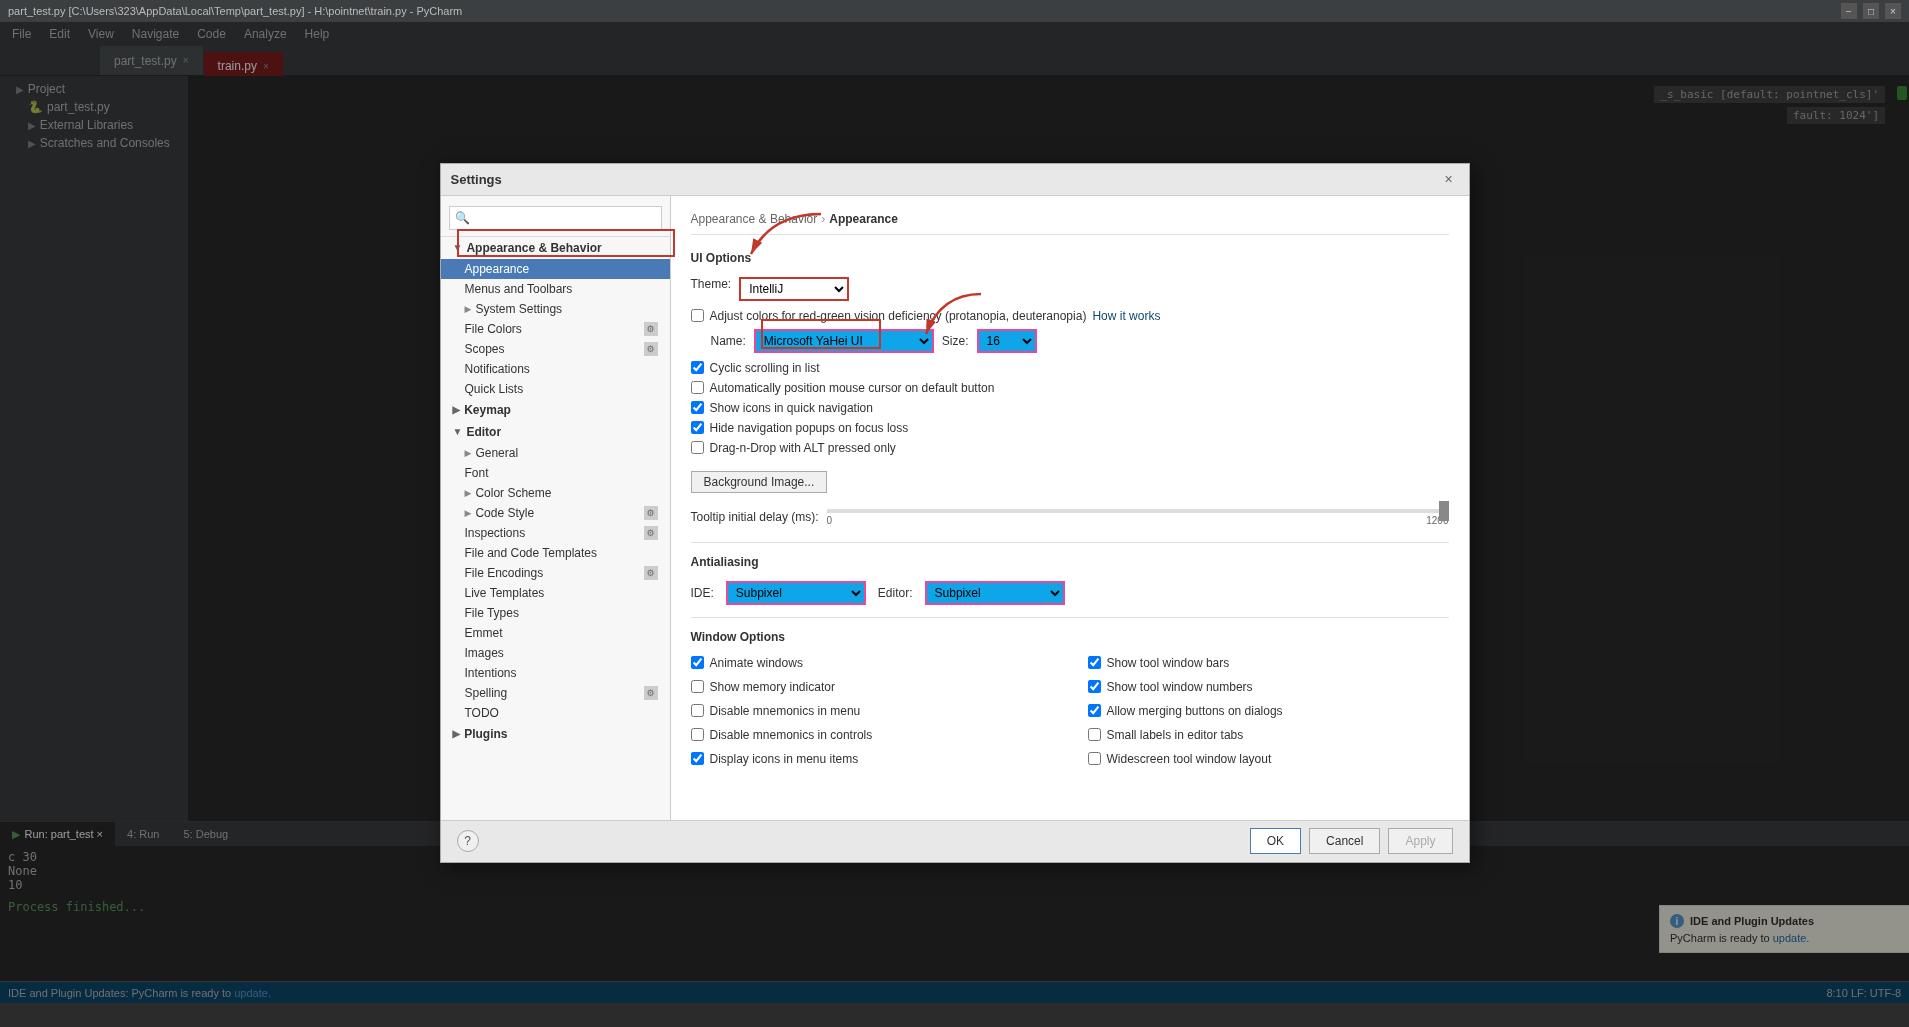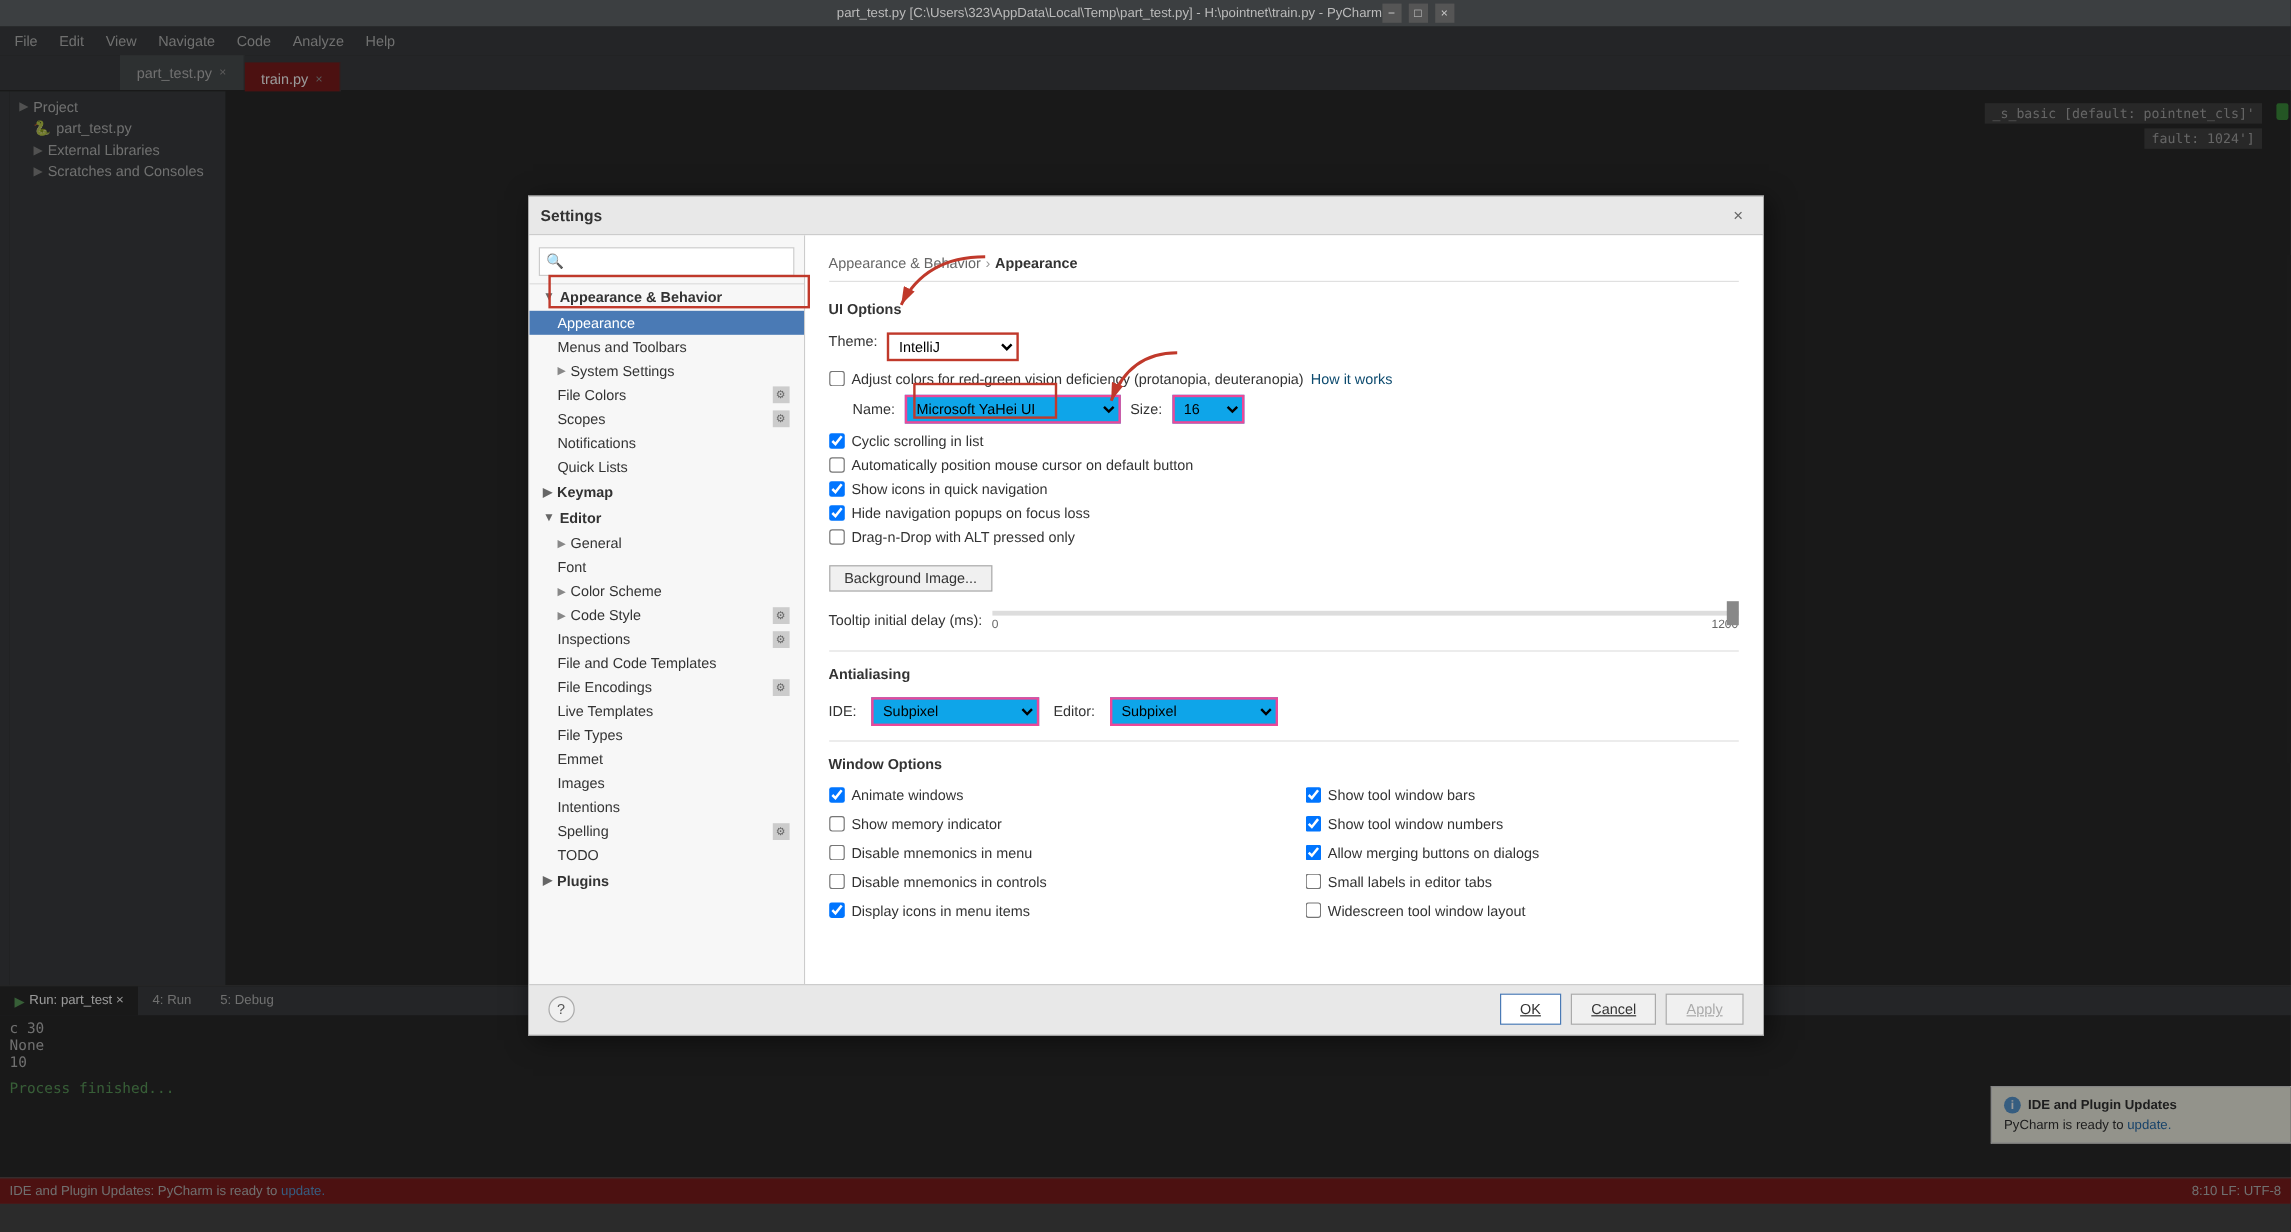--- a/index.html
+++ b/index.html
@@ -13,21 +13,21 @@
       height: 1027px;
     }
 
     
     .title-bar {
       background: #3c3f41;
       color: #bbb;
       height: 22px;
       display: flex;
       align-items: center;
-      justify-content: center;
+      justify-content: space-between;
       padding: 0 8px;
       font-size: 11px;
     }
     .title-bar-controls { display: flex; gap: 6px; }
     .title-bar-btn {
       width: 16px; height: 16px;
       background: #555; border: none; color: #ccc;
       font-size: 10px; cursor: pointer; display: flex; align-items: center; justify-content: center;
     }
 
@@ -165,21 +165,21 @@
     }
 
     
     .right-gutter {
       width: 12px;
       background: #2b2b2b;
     }
 
     
     .status-bar {
-      background: #7f1d1d;
+      background: #0c4a6e;
       color: #bbb;
       height: 22px;
       display: flex;
       align-items: center;
       padding: 0 8px;
       font-size: 11px;
       border-top: 1px solid #555;
       text-align: right;
     }
 
@@ -453,21 +453,20 @@
     .footer-right { display: flex; gap: 8px; }
 
     .footer-btn {
       height: 26px;
       padding: 0 16px;
       font-size: 12px;
       cursor: pointer;
       border: 1px solid #aaa;
       background: #f0f0f0;
       color: #333;
-      text-decoration: underline;
     }
     .footer-btn.primary {
       background: #fff;
       border: 1px solid #4a7ab5;
       color: #333;
     }
     .footer-btn:disabled {
       color: #aaa;
       cursor: default;
     }

